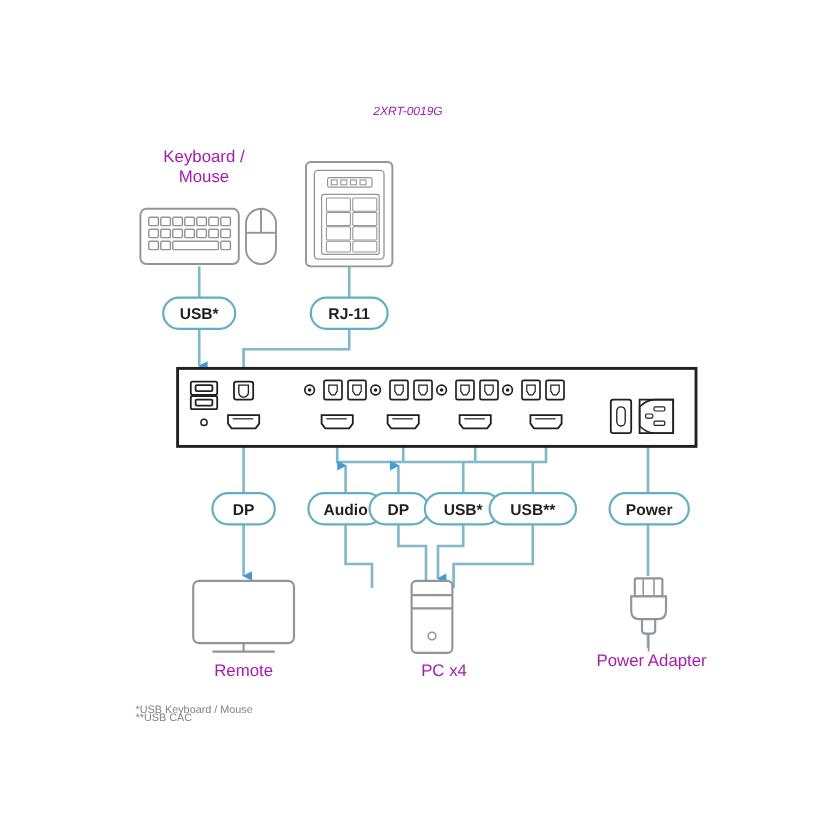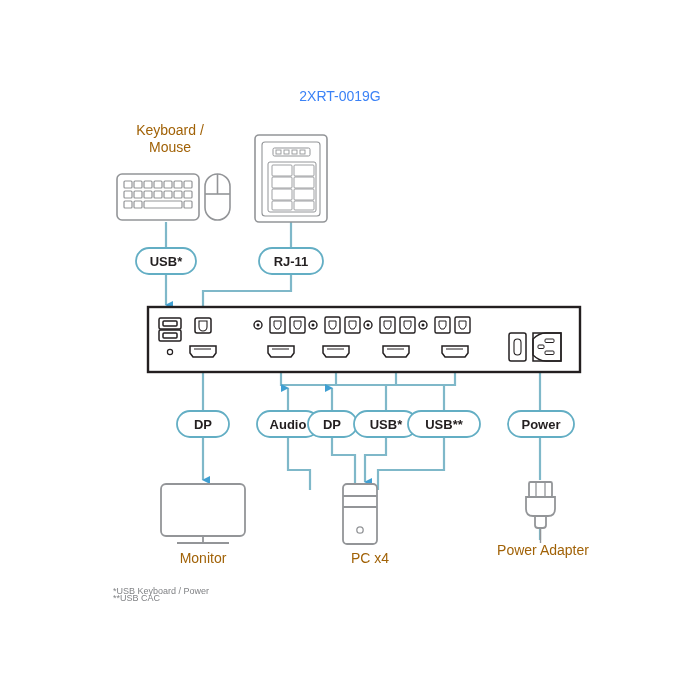--- a/index.html
+++ b/index.html
@@ -4,40 +4,40 @@
 <style>
   html,body{margin:0;padding:0;background:#ffffff;}
   body{
     width:700px;height:700px;position:relative;overflow:hidden;
     font-family:"Liberation Sans", sans-serif;
     color:#58595b;
   }
   #stage{position:absolute;inset:0;}
   svg.layer{position:absolute;left:0;top:0;width:700px;height:700px;}
   .txt{position:absolute;text-align:center;line-height:1.15;color:#6d6e71;}
-  .title{font-size:14px;color:#3b82f6;}
-  .devlabel{font-size:14px;color:#a16207;}
+  .title{font-size:10px;color:#a21caf;font-style:italic;}
+  .devlabel{font-size:14px;color:#a21caf;}
   .foot{position:absolute;font-size:9px;color:#808285;line-height:1.45;text-align:left;}
   .oval-text{font-size:13px;font-weight:bold;fill:#231f20;}
 </style>
 </head>
 <body>
 
 <div id="stage">
 
   <div class="txt title" style="left:250px;top:88px;width:180px;">2XRT-0019G</div>
 
   <div class="txt devlabel" style="left:110px;top:122px;width:120px;">Keyboard /</div>
   <div class="txt devlabel" style="left:110px;top:139px;width:120px;">Mouse</div>
 
-  <div class="txt devlabel" style="left:143px;top:550px;width:120px;">Monitor</div>
+  <div class="txt devlabel" style="left:143px;top:550px;width:120px;">Remote</div>
   <div class="txt devlabel" style="left:310px;top:550px;width:120px;">PC x4</div>
   <div class="txt devlabel" style="left:478px;top:542px;width:130px;">Power Adapter</div>
 
-  <div class="foot" style="left:113px;top:585px;">*USB Keyboard / Power</div>
+  <div class="foot" style="left:113px;top:585px;">*USB Keyboard / Mouse</div>
   <div class="foot" style="left:113px;top:592px;">**USB CAC</div>
 
   <svg class="layer" viewBox="0 0 700 700" xmlns="http://www.w3.org/2000/svg">
     <defs>
       <marker id="arrowDown" markerWidth="10" markerHeight="10" refX="5" refY="8" orient="auto" markerUnits="userSpaceOnUse">
         <path d="M1,1 L9,1 L5,9 Z" fill="#3f9fd2"></path>
       </marker>
       <marker id="arrowUp" markerWidth="10" markerHeight="10" refX="5" refY="8" orient="auto" markerUnits="userSpaceOnUse">
         <path d="M1,1 L9,1 L5,9 Z" fill="#3f9fd2"></path>
       </marker>

